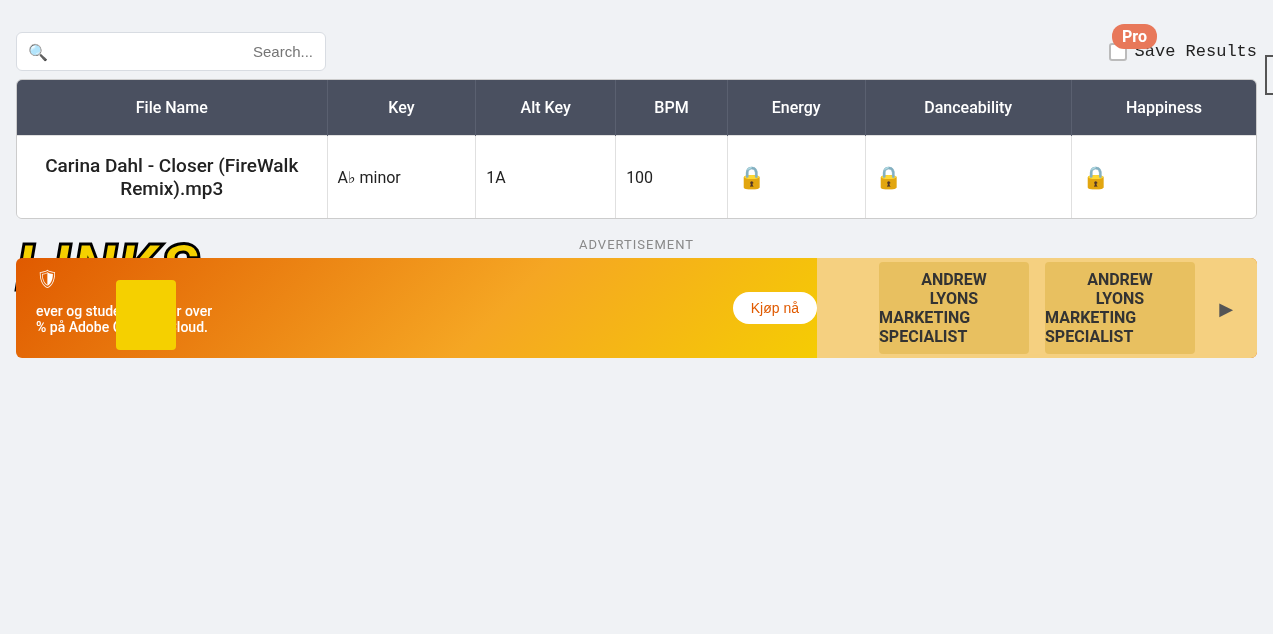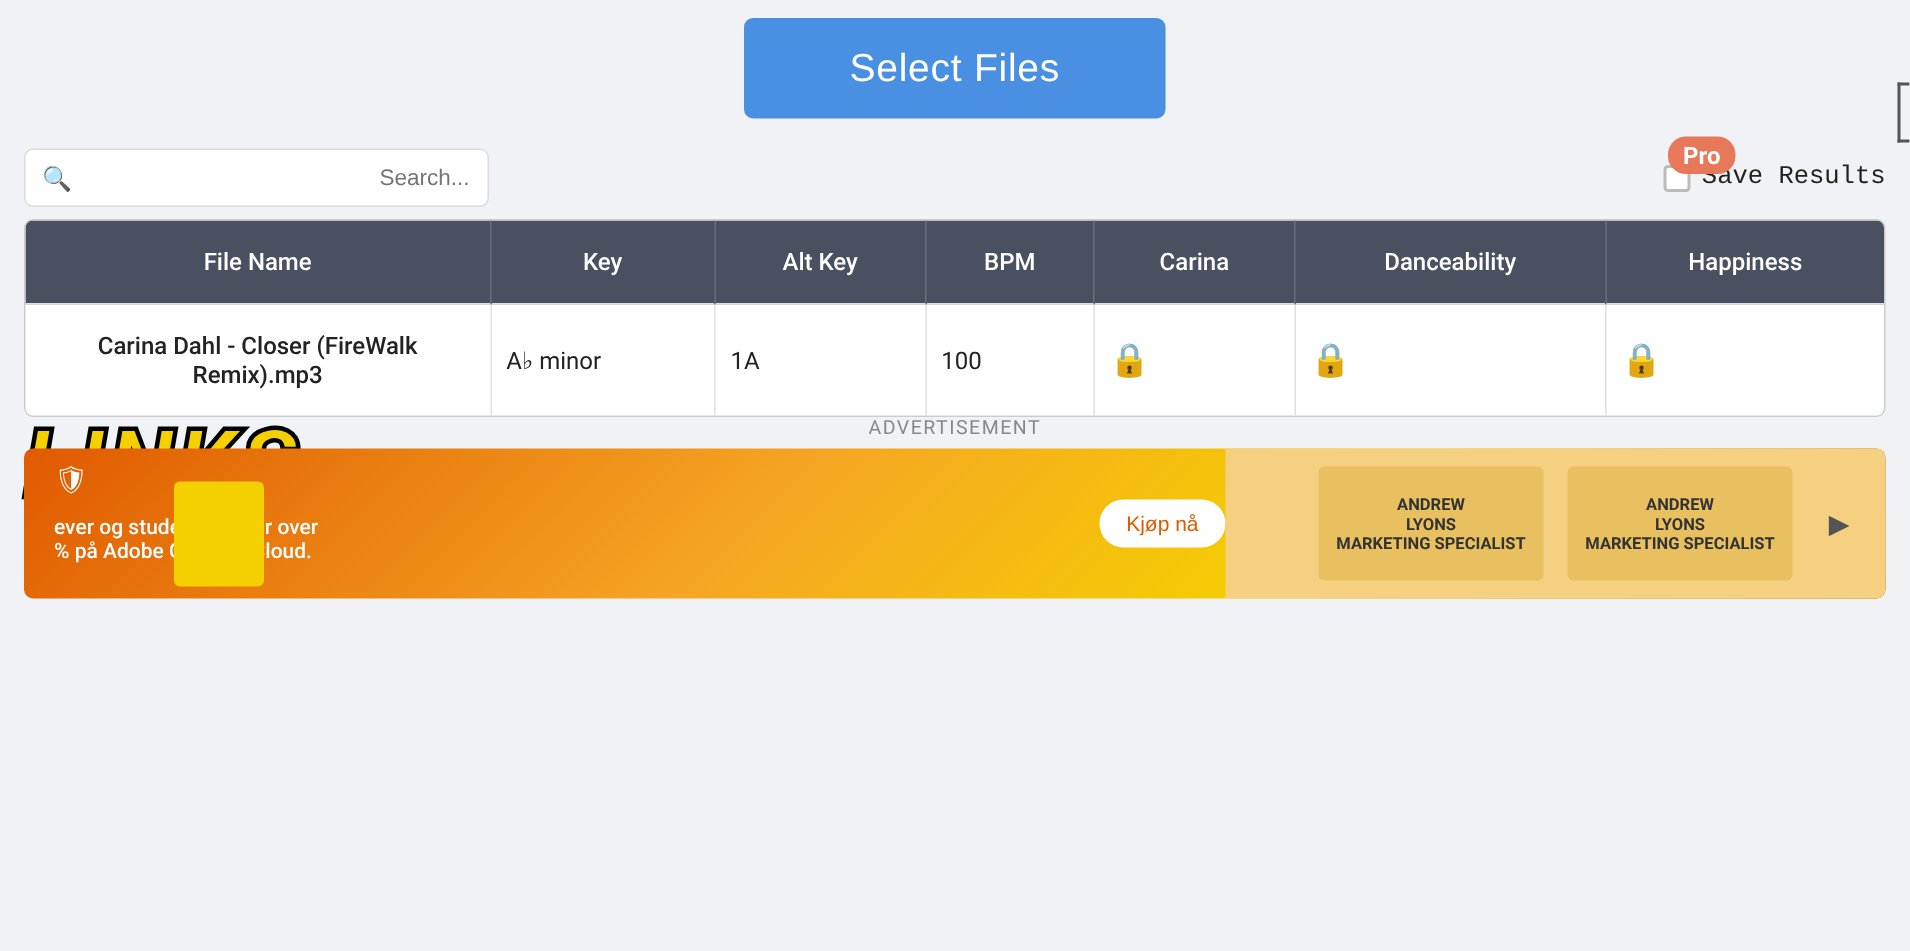--- a/index.html
+++ b/index.html
@@ -162,32 +162,33 @@
       border-right: 1px solid #e0e0e0;
       border-top: 1px solid #e0e0e0;
     }
 
     tbody td:last-child {
       border-right: none;
     }
 
     tbody td.file-name-cell {
       text-align: center;
-      font-size: 16px;
+      font-size: 19px;
       font-weight: 500;
       color: #222;
     }
 
     .lock-icon {
       font-size: 22px;
       color: #555;
     }
 
     
     .bottom-section {
+      margin-top: 18px;
       position: relative;
     }
 
     .links-banner {
       position: absolute;
       left: 16px;
       top: 0;
       font-size: 64px;
       font-weight: 900;
       color: #f5d000;
@@ -258,27 +259,27 @@
       display: flex;
       align-items: center;
       justify-content: center;
       gap: 16px;
       padding: 10px;
     }
 
     .ad-person-box {
       background: #e8c060;
       width: 150px;
-      height: 76px;
+      height: 92px;
       border-radius: 4px;
       display: flex;
       flex-direction: column;
       align-items: center;
       justify-content: center;
-      font-size: 11px;
+      font-size: 16px;
       font-weight: 700;
       color: #333;
     }
 
     .ad-expand-icon {
       position: absolute;
       right: 24px;
       top: 50%;
       transform: translateY(-50%);
       color: #555;
@@ -292,21 +293,20 @@
       border-radius: 4px;
       position: absolute;
       left: 100px;
       bottom: 8px;
     }
   </style>
 </head>
 <body>
 
 <div class="top-section">
-  <button class="select-files-btn">Select Files</button>
   <div class="right-edge"></div>
 </div>
 
 <div class="controls-row">
   <div class="search-wrapper">
     <span class="search-icon-inner">🔍</span>
     <input class="search-input" type="text" placeholder="Search..." style="">
   </div>
 
   <div class="save-results-area">
@@ -317,21 +317,21 @@
 </div>
 
 <div class="table-container">
   <table>
     <thead>
       <tr>
         <th class="file-name-col">File Name</th>
         <th>Key</th>
         <th>Alt Key</th>
         <th>BPM</th>
-        <th>Carina</th>
+        <th>Energy</th>
         <th>Danceability</th>
         <th>Happiness</th>
       </tr>
     </thead>
     <tbody>
       <tr>
         <td class="file-name-cell">Carina Dahl - Closer (FireWalk Remix).mp3</td>
         <td>A♭ minor</td>
         <td>1A</td>
         <td>100</td>

